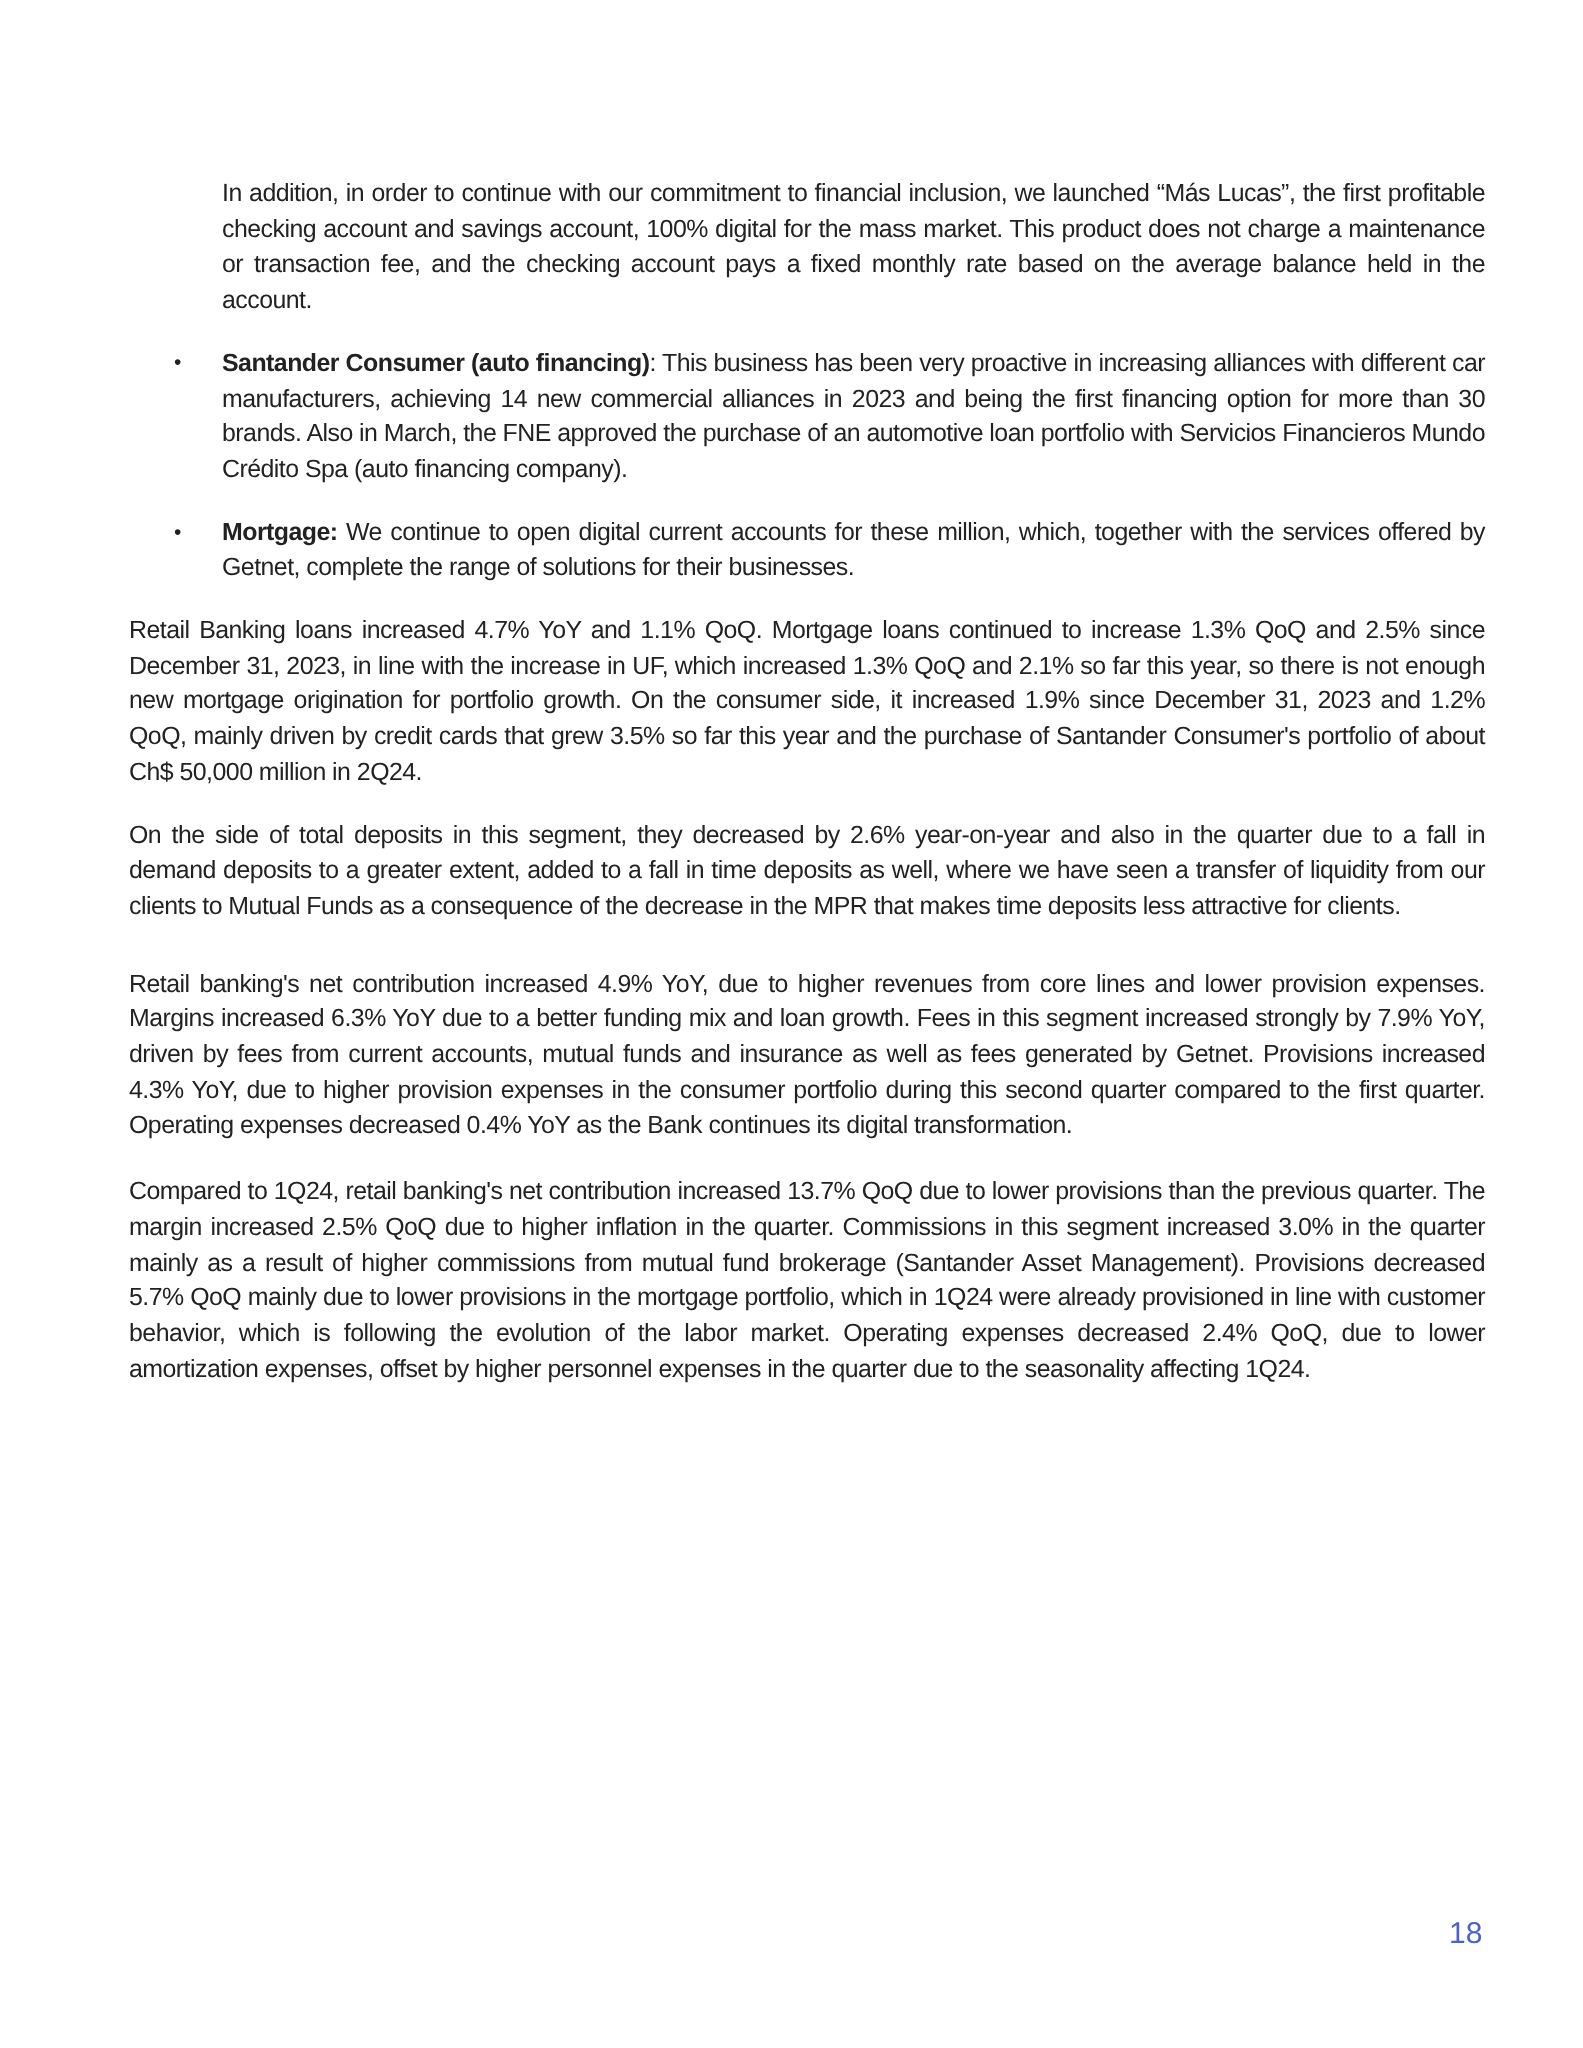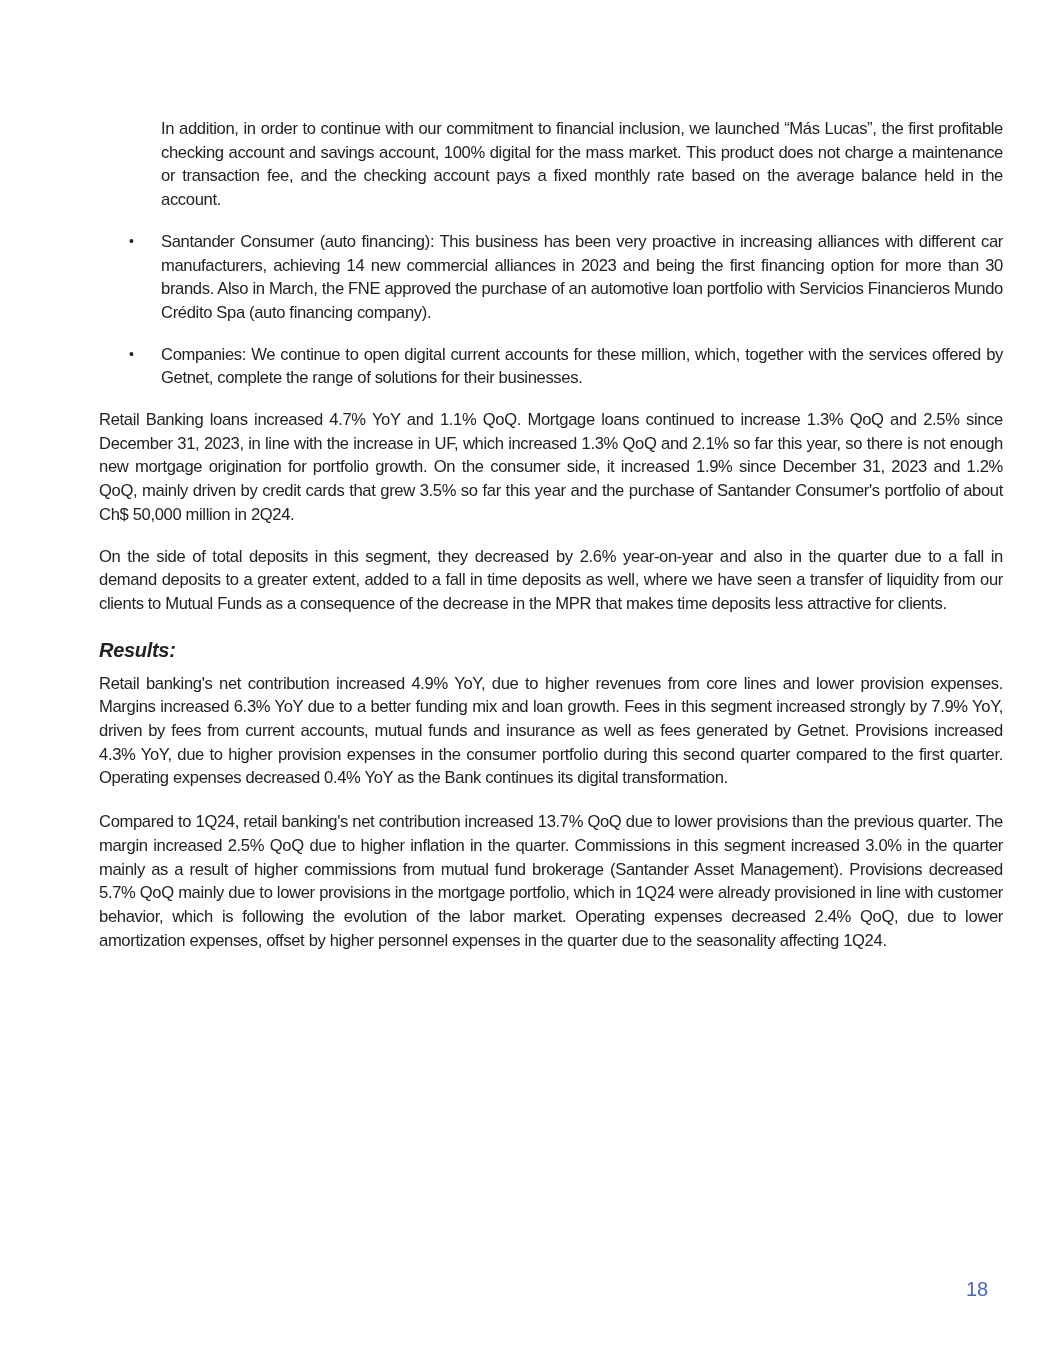--- a/index.html
+++ b/index.html
@@ -1,56 +1,55 @@
 <!DOCTYPE html>
 <html><head>
 <meta charset="utf-8">
 <style>
   html, body { margin: 0; padding: 0; background: #ffffff; }
   body { width: 1055px; height: 1365px; position: relative; overflow: hidden;
          font-family: "Liberation Sans", sans-serif; color: #222222; }
-  .page { position: absolute; left: 99px; top: 117px; width: 904px; }
+  .page { position: absolute; left: 86px; top: 117px; width: 904px; }
   p { margin: 0; font-size: 16.6px; line-height: 23.7px; text-align: justify; letter-spacing: -0.35px; }
   .indent { margin-left: 62px; }
   .bullet-list { list-style: none; margin: 0; padding: 0; }
   .bullet-item { position: relative; margin-left: 62px; }
   .bullet-dot { position: absolute; left: -32px; top: 0; font-size: 14px; line-height: 23.7px; }
   .gap-s { height: 18px; }
   .gap-m { height: 20px; }
   h2 { margin: 0; font-size: 20px; font-weight: bold; font-style: italic; line-height: 28px; letter-spacing: -0.3px; }
-  b { font-weight: normal; }
+  b { font-weight: bold; }
   .page-number { position: absolute; left: 966px; top: 1278px; font-size: 20px; color: #4a63c9; }
 </style>
 </head>
 <body>
 
 <div class="page">
   <p class="indent">In addition, in order to continue with our commitment to financial inclusion, we launched “Más Lucas”, the first profitable checking account and savings account, 100% digital for the mass market. This product does not charge a maintenance or transaction fee, and the checking account pays a fixed monthly rate based on the average balance held in the account.</p>
   <div class="gap-s"></div>
 
   <ul class="bullet-list">
     <li class="bullet-item">
       <span class="bullet-dot">•</span>
       <p><b>Santander Consumer (auto financing)</b><span>: This business has been very proactive in increasing alliances with different car manufacturers, achieving 14 new commercial alliances in 2023 and being the first financing option for more than 30 brands. Also in March, the FNE approved the purchase of an automotive loan portfolio with Servicios Financieros Mundo Crédito Spa (auto financing company).</span></p>
     </li>
     <div class="gap-s"></div>
     <li class="bullet-item">
       <span class="bullet-dot">•</span>
-      <p><b>Companies:</b><span> We continue to open digital current accounts for these million, which, together with the services offered by Getnet, complete the range of solutions for their businesses.</span></p>
+      <p><b>Mortgage:</b><span> We continue to open digital current accounts for these million, which, together with the services offered by Getnet, complete the range of solutions for their businesses.</span></p>
     </li>
   </ul>
   <div class="gap-s"></div>
 
   <p>Retail Banking loans increased 4.7% YoY and 1.1% QoQ. Mortgage loans continued to increase 1.3% QoQ and 2.5% since December 31, 2023, in line with the increase in UF, which increased 1.3% QoQ and 2.1% so far this year, so there is not enough new mortgage origination for portfolio growth. On the consumer side, it increased 1.9% since December 31, 2023 and 1.2% QoQ, mainly driven by credit cards that grew 3.5% so far this year and the purchase of Santander Consumer's portfolio of about Ch$ 50,000 million in 2Q24.</p>
   <div class="gap-s"></div>
 
   <p>On the side of total deposits in this segment, they decreased by 2.6% year-on-year and also in the quarter due to a fall in demand deposits to a greater extent, added to a fall in time deposits as well, where we have seen a transfer of liquidity from our clients to Mutual Funds as a consequence of the decrease in the MPR that makes time deposits less attractive for clients.</p>
   <div class="gap-m"></div>
 
-  <h2>Results:</h2>
   <div style="height:8px"></div>
 
   <p>Retail banking's net contribution increased 4.9% YoY, due to higher revenues from core lines and lower provision expenses. Margins increased 6.3% YoY due to a better funding mix and loan growth. Fees in this segment increased strongly by 7.9% YoY, driven by fees from current accounts, mutual funds and insurance as well as fees generated by Getnet. Provisions increased 4.3% YoY, due to higher provision expenses in the consumer portfolio during this second quarter compared to the first quarter. Operating expenses decreased 0.4% YoY as the Bank continues its digital transformation.</p>
   <div class="gap-m"></div>
 
   <p>Compared to 1Q24, retail banking's net contribution increased 13.7% QoQ due to lower provisions than the previous quarter. The margin increased 2.5% QoQ due to higher inflation in the quarter. Commissions in this segment increased 3.0% in the quarter mainly as a result of higher commissions from mutual fund brokerage (Santander Asset Management). Provisions decreased 5.7% QoQ mainly due to lower provisions in the mortgage portfolio, which in 1Q24 were already provisioned in line with customer behavior, which is following the evolution of the labor market. Operating expenses decreased 2.4% QoQ, due to lower amortization expenses, offset by higher personnel expenses in the quarter due to the seasonality affecting 1Q24.</p>
 </div>
 
 <div class="page-number">18</div>
 

